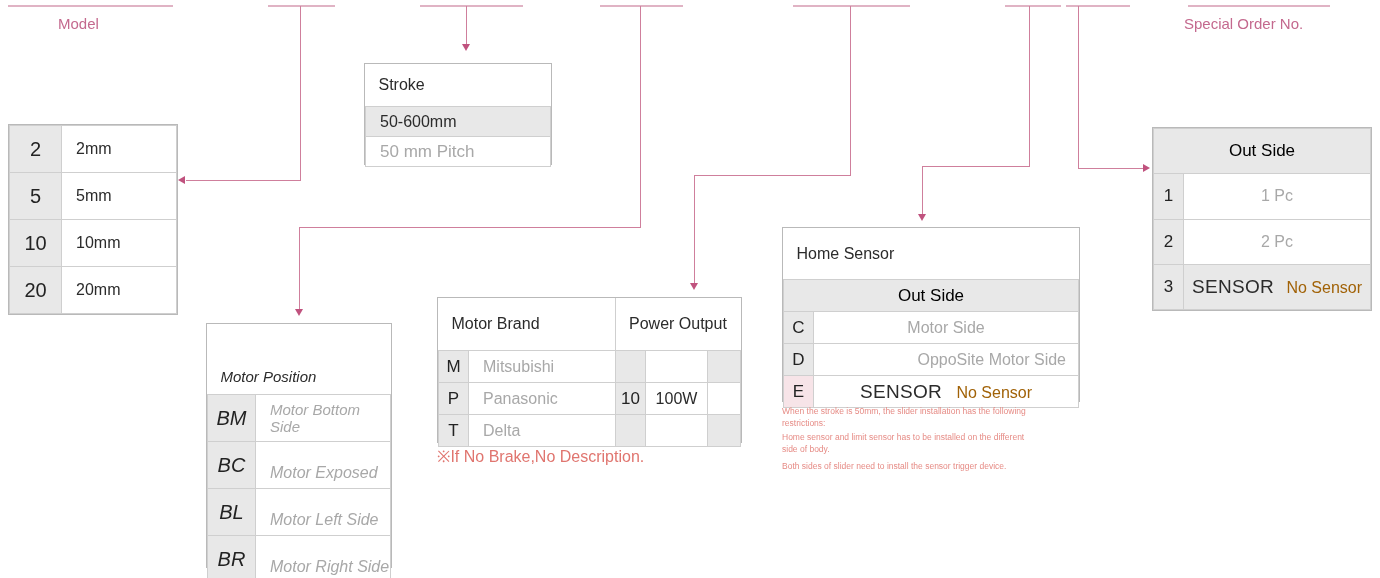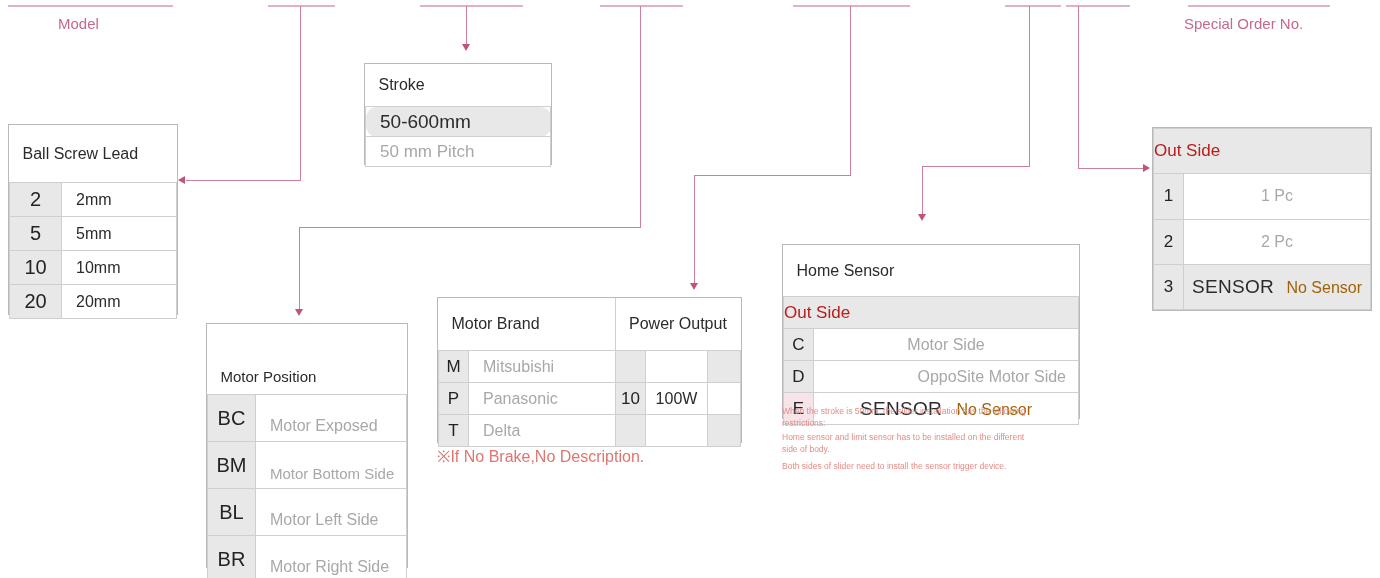--- a/index.html
+++ b/index.html
@@ -29,21 +29,21 @@
   .tbl td{border:1px solid #cfcfcf;padding:0;vertical-align:middle;}
   .hdr{border:none !important;font-size:16px;color:#2b2b2b;padding-left:13px !important;}
   .code{background:#e8e8e8;text-align:center;font-size:20px;color:#232323;}
   .code.sm{font-size:17px;}
   .val{background:#ffffff;color:#a8a8a8;font-size:16px;padding-left:14px !important;}
   .val.dark{color:#2b2b2b;}
   .val.ctr{text-align:center;padding-left:0 !important;}
   .val.rgt{text-align:right;padding-right:12px !important;margin-top:27px;}
   .gray{background:#e8e8e8;}
   .pinkcell{background:#f7e4e8;}
-  .outside{background:#e8e8e8;color:#b91c1c;font-size:17px;}
+  .outside{background:#e8e8e8;color:#000000;font-size:17px;text-align:center;}
   .sensorbig{color:#2b2b2b;font-size:19px;letter-spacing:.3px;}
   .nosensor{color:#a16207;font-size:16px;}
 
   .note{position:absolute;color:#e0756f;font-size:16px;white-space:nowrap;}
   .fineprint{position:absolute;color:#e68b85;font-size:8.5px;line-height:11.5px;width:260px;}
   .fineprint p{margin:0 0 3px 0;}
 </style>
 </head>
 <body>
 
@@ -91,23 +91,20 @@
 <div class="ln h abs" style="left:1078px;top:168px;width:66px;"></div>
 <div class="arw right abs" style="left:1143px;top:164px;"></div>
 
 <div class="tbl" style="left:8px;top:124px;width:170px;height:191px;">
   <table>
     <colgroup>
         <col style="width:52px">
         <col>
       </colgroup>
     <tbody>
-        <tr>
-      <td colspan="2" class="hdr" style="height:57px;">Ball Screw Lead</td>
-    </tr>
     <tr>
       <td class="code" style="height:33px;">2</td>
       <td class="val dark">2mm</td>
     </tr>
     <tr>
       <td class="code" style="height:33px;">5</td>
       <td class="val dark">5mm</td>
     </tr>
     <tr>
       <td class="code" style="height:33px;">10</td>
@@ -121,46 +118,46 @@
     </table>
 </div>
 
 <div class="tbl" style="left:364px;top:63px;width:188px;height:102px;">
   <table>
     <tbody>
         <tr>
       <td class="hdr" style="height:42px;">Stroke</td>
     </tr>
     <tr>
-      <td class="val dark gray" style="height:29px;font-size:19px;border-radius:11px;">50-600mm</td>
+      <td class="val dark gray" style="height:29px;font-size:16px;">50-600mm</td>
     </tr>
     <tr>
       <td class="val" style="height:29px;font-size:17px;">50 mm Pitch</td>
     </tr>
   </tbody>
     </table>
 </div>
 
-<div class="tbl" style="left:206px;top:323px;width:202px;height:245px;">
+<div class="tbl" style="left:206px;top:323px;width:186px;height:245px;font-style:italic;">
   <table>
     <colgroup>
         <col style="width:48px">
         <col>
       </colgroup>
     <tbody>
         <tr>
       <td colspan="2" class="hdr" style="height:61px;vertical-align:bottom;padding-bottom:9px !important;font-size:15px;">Motor Position</td>
+    </tr>
+    <tr>
+      <td class="code" style="height:46px;">BM</td>
+      <td class="val" style="vertical-align:bottom;padding-bottom:6px !important;font-size:15px;">Motor Bottom Side</td>
     </tr>
     <tr>
       <td class="code" style="height:46px;">BC</td>
       <td class="val" style="vertical-align:bottom;padding-bottom:6px !important;">Motor Exposed</td>
-    </tr>
-    <tr>
-      <td class="code" style="height:46px;">BM</td>
-      <td class="val" style="vertical-align:bottom;padding-bottom:6px !important;font-size:15px;">Motor Bottom Side</td>
     </tr>
     <tr>
       <td class="code" style="height:46px;">BL</td>
       <td class="val" style="vertical-align:bottom;padding-bottom:6px !important;">Motor Left Side</td>
     </tr>
     <tr>
       <td class="code" style="height:46px;">BR</td>
       <td class="val" style="vertical-align:bottom;padding-bottom:6px !important;">Motor Right Side</td>
     </tr>
   </tbody>
@@ -200,21 +197,21 @@
       <td class="val">Delta</td>
       <td class="code sm"></td>
       <td class="val dark ctr"></td>
       <td class="gray"></td>
     </tr>
   </tbody>
     </table>
 </div>
 <div class="note" style="left:437px;top:445px;">※If No Brake,No Description.</div>
 
-<div class="tbl" style="left:782px;top:244px;width:298px;height:175px;">
+<div class="tbl" style="left:782px;top:227px;width:298px;height:175px;">
   <table>
     <colgroup>
         <col style="width:30px">
         <col>
       </colgroup>
     <tbody>
         <tr>
       <td colspan="2" class="hdr" style="height:51px;">Home Sensor</td>
     </tr>
     <tr>

